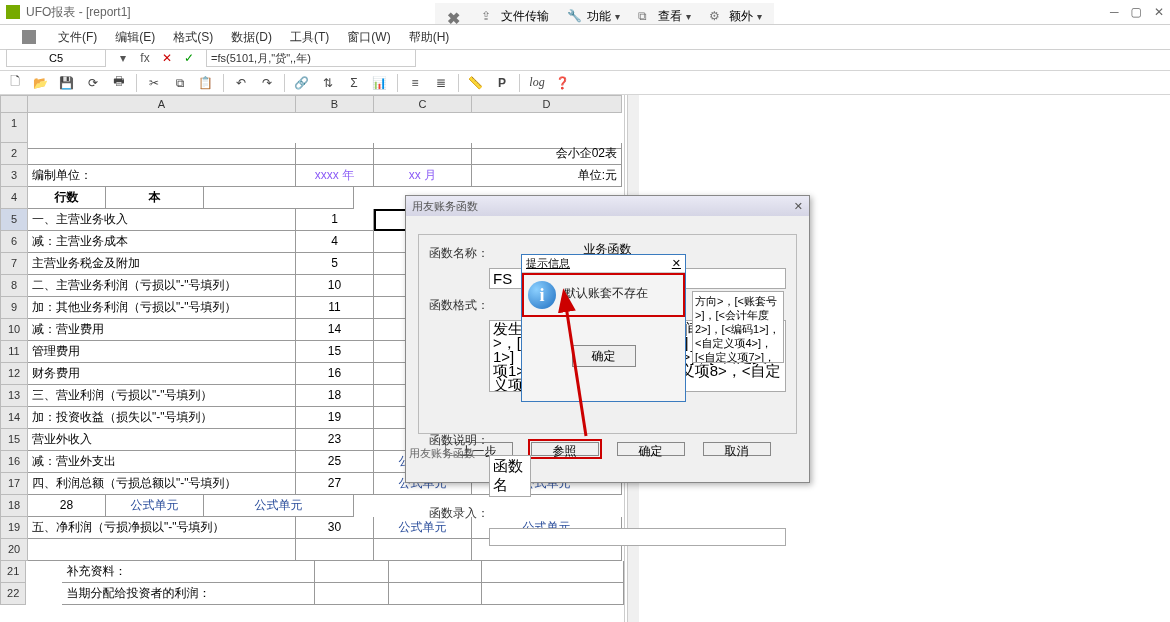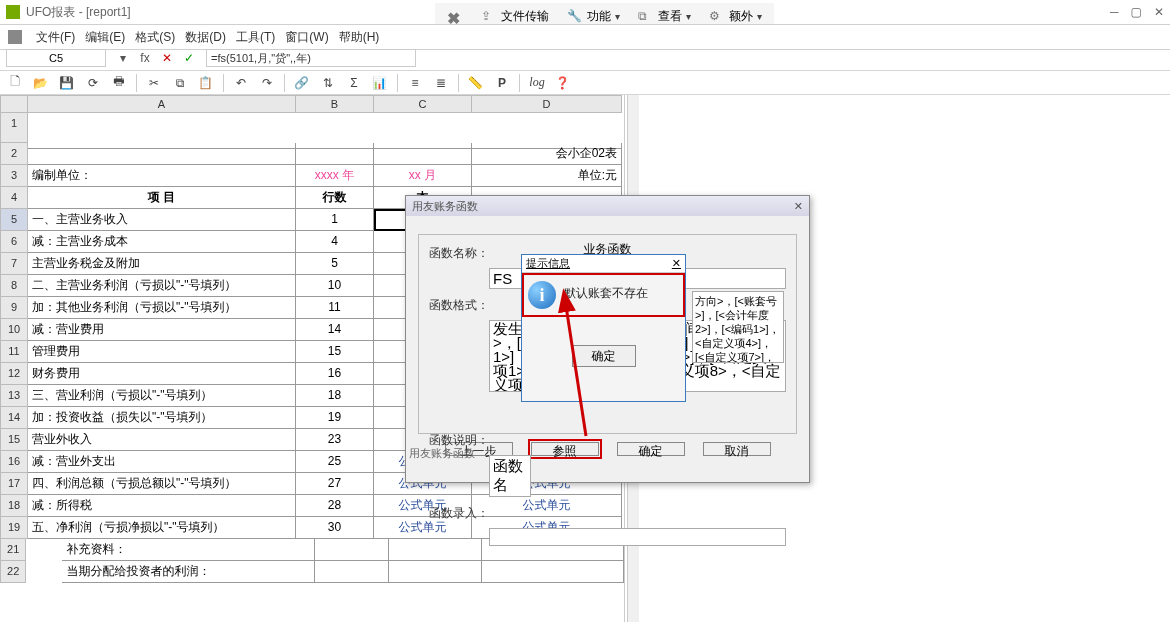--- a/index.html
+++ b/index.html
@@ -11,21 +11,21 @@
 .top-actions .icon { width: 16px; height: 16px; display: inline-block; }
 .top-actions .caret { font-size: 10px; color: #444; }
 
 
 .title-bar { position: absolute; top: 0; left: 0; right: 0; height: 24px; background: #fff; display: flex; align-items: center; padding: 0 6px; }
 .title-bar .ticon { width: 14px; height: 14px; background: #7a0; margin-right: 6px; }
 .title-bar .title-txt { color: #666; }
 .title-bar .wcontrols { margin-left: auto; display: flex; gap: 12px; color: #666; }
 
 
-.menu-bar { position: absolute; top: 24px; left: 0; right: 0; height: 26px; background: #fff; border-top: 1px solid #d0d0d0; border-bottom: 1px solid #d0d0d0; display: flex; align-items: center; padding: 0 8px; gap: 10px; }
+.menu-bar { position: absolute; top: 24px; left: 0; right: 0; height: 26px; background: #fff; border-top: 1px solid #d0d0d0; border-bottom: 1px solid #d0d0d0; display: flex; align-items: center; padding: 0 22px; gap: 18px; }
 .menu-bar .micon { width: 14px; height: 14px; background: #888; margin-right: 4px; }
 .menu-bar span { color: #333; cursor: pointer; }
 
 
 .formula-row { position: absolute; top: 46px; left: 0; right: 0; height: 25px; display: flex; align-items: center; padding: 0 6px; border-bottom: 1px solid #d5d5d5; }
 .namebox { width: 100px; border: 1px solid #ccc; background: #fff; height: 18px; text-align: center; line-height: 16px; font-size: 11px; }
 .fbar-icons { display: flex; gap: 8px; margin: 0 10px; align-items: center; }
 .fbar-icons span { width: 14px; text-align: center; color: #555; }
 .formula-input { flex: 0 0 210px; height: 18px; border: 1px solid #ccc; padding: 0 4px; font-size: 11px; color: #333; }
 
@@ -44,21 +44,21 @@
 .rows { }
 .row { display: flex; height: 22px; }
 .row .rh { width: 28px; background: #e8e8e8; border: 1px solid #bbb; border-top: none; text-align: center; font-size: 11px; line-height: 20px; color: #333; }
 .row.sel .rh { background: #d0d8e8; }
 .row .cell { border-right: 1px solid #999; border-bottom: 1px solid #999; padding: 0 4px; line-height: 20px; font-size: 12px; overflow: hidden; white-space: nowrap; }
 .cA { width: 268px; } .cB { width: 78px; text-align: center; } .cC { width: 98px; } .cD { width: 150px; }
 .row.title-row { height: 30px; }
 .row.title-row .cell { font-size: 20px; font-weight: bold; }
 .title-merged { text-align: center; font-family: SimSun; text-decoration: underline; margin-top: 35px; }
 .rightlbl { text-align: right; }
-.redc { color: #ec4899; text-align: center; }
+.redc { color: #8b5cf6; text-align: center; }
 .headerrow .cell { text-align: center; font-weight: 600; background: #fff; }
 .selcell { border: 2px solid #000 !important; }
 .bold { font-weight: 400; margin-left: 36px; }
 .formula-cell { color: #2a4d9b; text-align: center; }
 
 
 .dlg { position: absolute; top: 195px; left: 405px; width: 405px; height: 288px; background: #f0f0f0; border: 1px solid #888; box-shadow: 2px 2px 6px rgba(0,0,0,0.3); }
 .dlg .dlg-title { height: 20px; background: linear-gradient(#eaeaf5,#d5d5e5); display: flex; align-items: center; padding: 0 6px; font-size: 11px; color: #555; }
 .dlg .dlg-title .close { margin-left: auto; color: #555; cursor: pointer; }
 .dlg-body { padding: 8px 12px 8px 12px; position: relative; }
@@ -202,21 +202,20 @@
     </div>
     <div class="row">
       <div class="rh">3</div>
       <div class="cell cA">编制单位：</div>
       <div class="cell cB redc">xxxx  年</div>
       <div class="cell cC redc">xx  月</div>
       <div class="cell cD rightlbl">单位:元</div>
     </div>
     <div class="row headerrow">
       <div class="rh">4</div>
-      <div class="cell cA">项     目</div>
       <div class="cell cB">行数</div>
       <div class="cell cC">本</div>
       <div class="cell cD"></div>
     </div>
 
     <div class="row sel">
         <div class="rh">5</div>
         <div class="cell cA">一、主营业务收入</div>
         <div class="cell cB">1</div>
         <div class="cell cC selcell"></div>
@@ -301,31 +300,37 @@
       </div>
     <div class="row">
         <div class="rh">17</div>
         <div class="cell cA">四、利润总额（亏损总额以"-"号填列）</div>
         <div class="cell cB">27</div>
         <div class="cell cC formula-cell">公式单元</div>
         <div class="cell cD formula-cell">公式单元</div>
       </div>
     <div class="row">
         <div class="rh">18</div>
-        <div class="cell cA">    减：所得税</div>
         <div class="cell cB">28</div>
         <div class="cell cC formula-cell">公式单元</div>
         <div class="cell cD formula-cell">公式单元</div>
       </div>
     <div class="row">
         <div class="rh">19</div>
         <div class="cell cA">五、净利润（亏损净损以"-"号填列）</div>
         <div class="cell cB">30</div>
         <div class="cell cC formula-cell">公式单元</div>
         <div class="cell cD formula-cell">公式单元</div>
+      </div>
+    <div class="row">
+        <div class="rh">20</div>
+        <div class="cell cA"></div>
+        <div class="cell cB"></div>
+        <div class="cell cC"></div>
+        <div class="cell cD"></div>
       </div>
     <div class="row">
         <div class="rh">21</div>
         <div class="cell cA bold">补充资料：</div>
         <div class="cell cB"></div>
         <div class="cell cC"></div>
         <div class="cell cD"></div>
       </div>
     <div class="row">
         <div class="rh">22</div>

